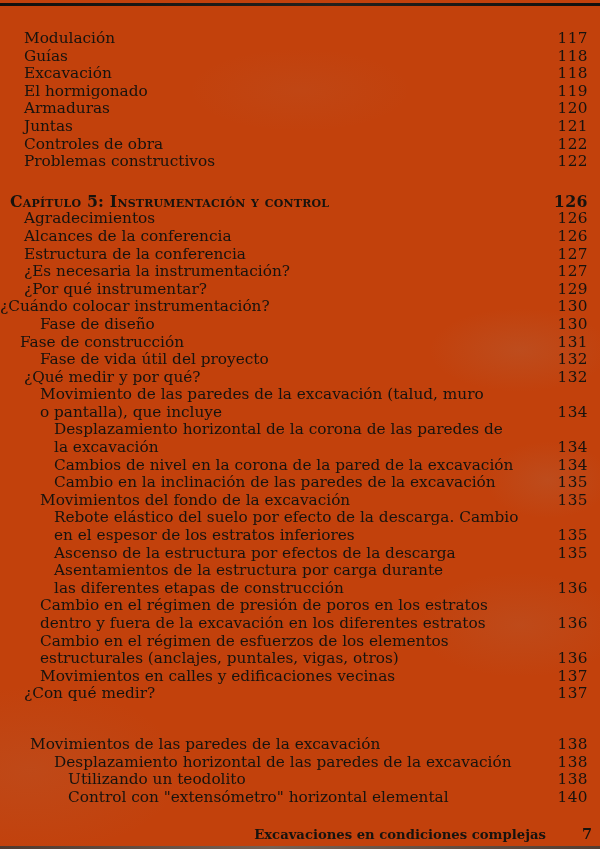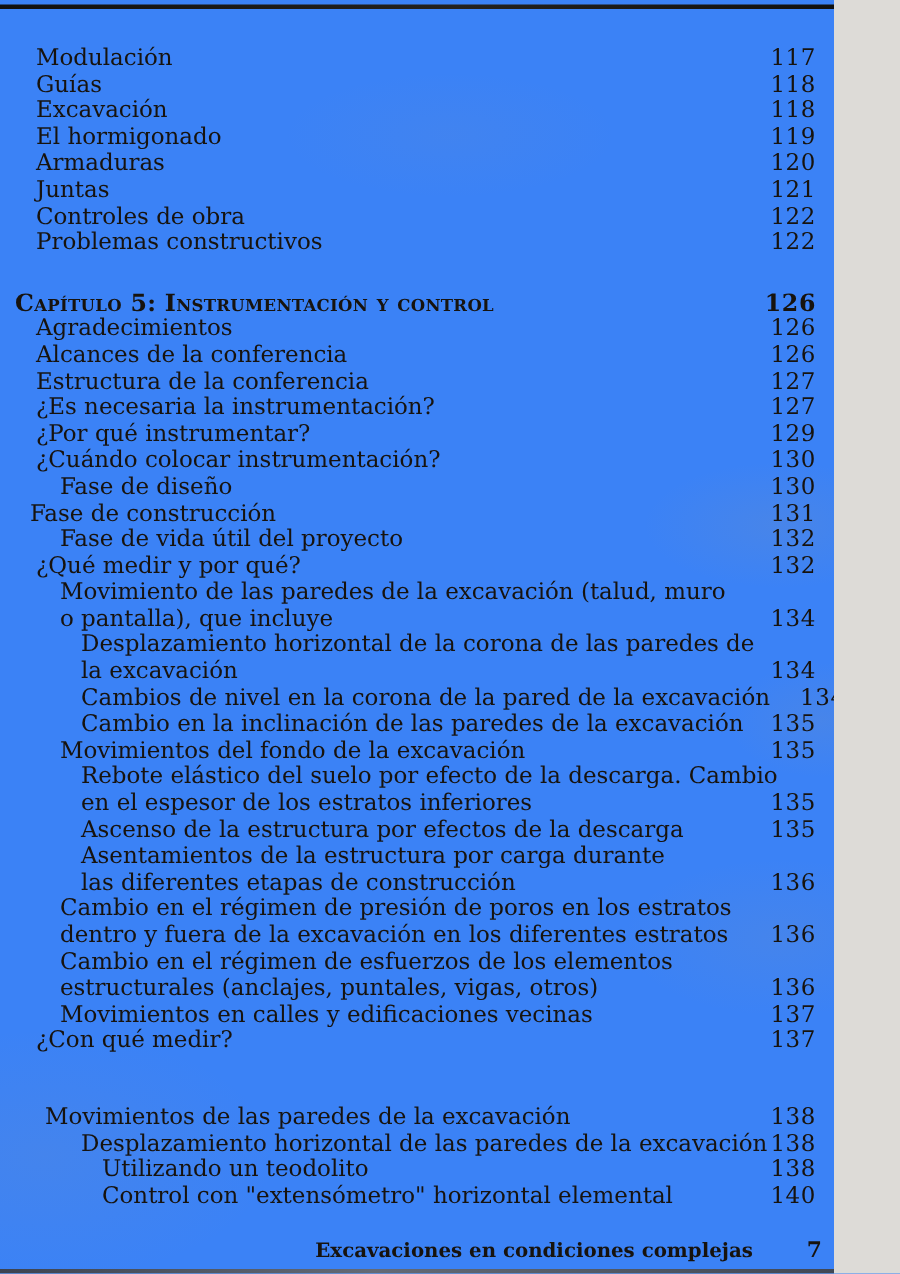--- a/index.html
+++ b/index.html
@@ -3,22 +3,22 @@
 <meta charset="utf-8">
 <style>
   html,body { margin:0; padding:0; }
   body {
     width:600px; height:849px;
     background:#dddbd7;
     font-family:"DejaVu Serif", serif;
   }
   .page {
     position:relative;
-    width:556px; height:849px;
-    background:#3b82f6;
+    width:600px; height:849px;
+    background:#c2410c;
     overflow:hidden;
     color:#17130e;
   }
   
   .page::before {
     content:'';
     position:absolute; inset:0;
     pointer-events:none;
     background:
       radial-gradient(130px 60px at 520px 350px, rgba(158,153,146,.13), transparent 70%),
@@ -125,21 +125,21 @@
       <span class="num">127</span>
     </div>
       <div class="row" style="padding-left: 24px;">
       <span class="txt">¿Es necesaria la instrumentación?</span>
       <span class="num">127</span>
     </div>
       <div class="row" style="padding-left: 24px;">
       <span class="txt">¿Por qué instrumentar?</span>
       <span class="num">129</span>
     </div>
-      <div class="row" style="padding-left: 24px;">
+      <div class="row" style="">
       <span class="txt">¿Cuándo colocar instrumentación?</span>
       <span class="num">130</span>
     </div>
       <div class="row" style="padding-left: 40px;">
       <span class="txt">Fase de diseño</span>
       <span class="num">130</span>
     </div>
       <div class="row" style="padding-left: 20px;">
       <span class="txt">Fase de construcción</span>
       <span class="num">131</span>

